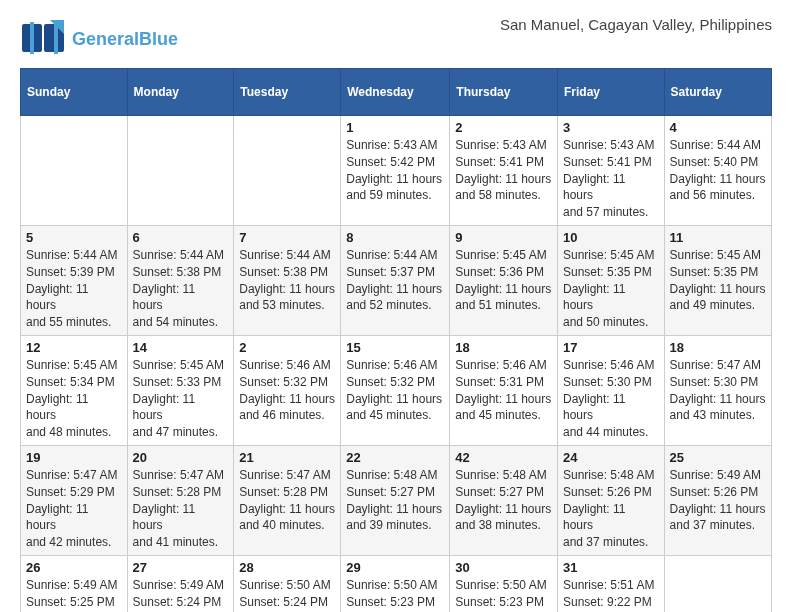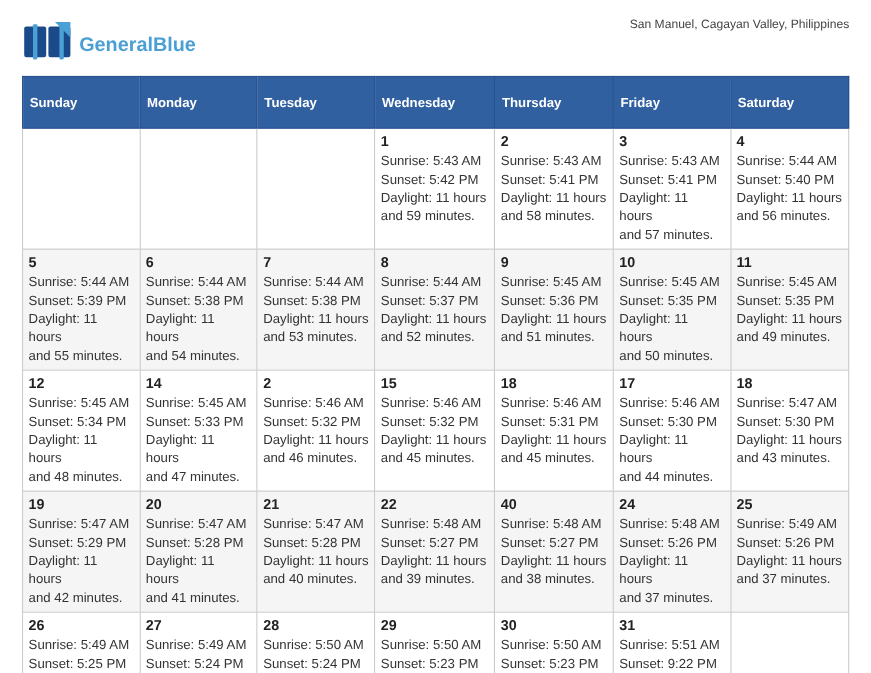--- a/index.html
+++ b/index.html
@@ -27,21 +27,21 @@
     .title-area {
       text-align: right;
       margin-bottom: 6px;
     }
     .month-title {
       font-size: 32px;
       font-weight: bold;
       color: #222;
     }
     .subtitle {
-      font-size: 11px;
+      font-size: 15px;
       color: #444;
     }
     .calendar-table {
       width: 100%;
       border-collapse: collapse;
       font-size: 11px;
     }
     .calendar-table th {
       background: #3060a0;
       color: #fff;
@@ -282,21 +282,21 @@
 and 40 minutes.</div>
         </td>
         <td>
           <span class="day-number">22</span>
           <div class="day-info" style="white-space: pre-line;">Sunrise: 5:48 AM
 Sunset: 5:27 PM
 Daylight: 11 hours
 and 39 minutes.</div>
         </td>
         <td>
-          <span class="day-number">40</span>
+          <span class="day-number">42</span>
           <div class="day-info" style="white-space: pre-line;">Sunrise: 5:48 AM
 Sunset: 5:27 PM
 Daylight: 11 hours
 and 38 minutes.</div>
         </td>
         <td>
           <span class="day-number">24</span>
           <div class="day-info" style="white-space: pre-line;">Sunrise: 5:48 AM
 Sunset: 5:26 PM
 Daylight: 11 hours

